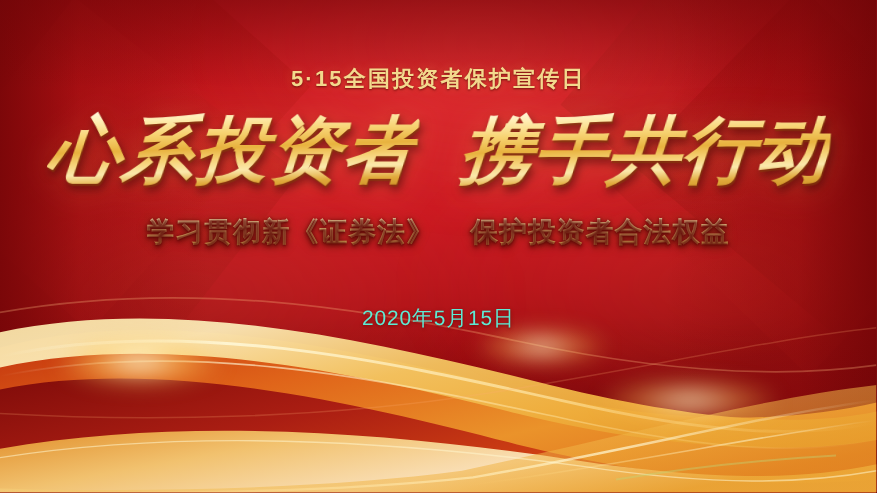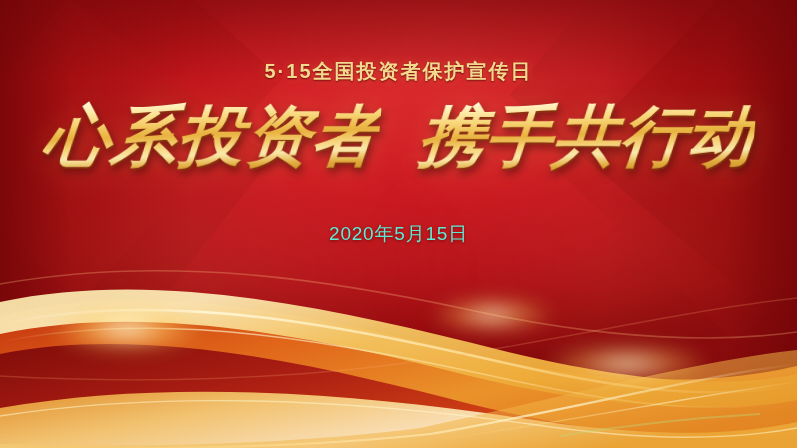--- a/index.html
+++ b/index.html
@@ -259,17 +259,22 @@
 
   <div class="content">
 
     <div class="eyebrow">5·15全国投资者保护宣传日</div>
 
     <div class="headline">
       <span class="headline-part">心系投资者</span>
       <span class="headline-part">携手共行动</span>
     </div>
 
+    <div class="subtitle">
+      <span>学习贯彻新《证券法》</span>
+      <span class="gap"></span>
+      <span>保护投资者合法权益</span>
+    </div>
 
     <div class="date">2020年5月15日</div>
 
   </div>
 </div>
 
 </body></html>

